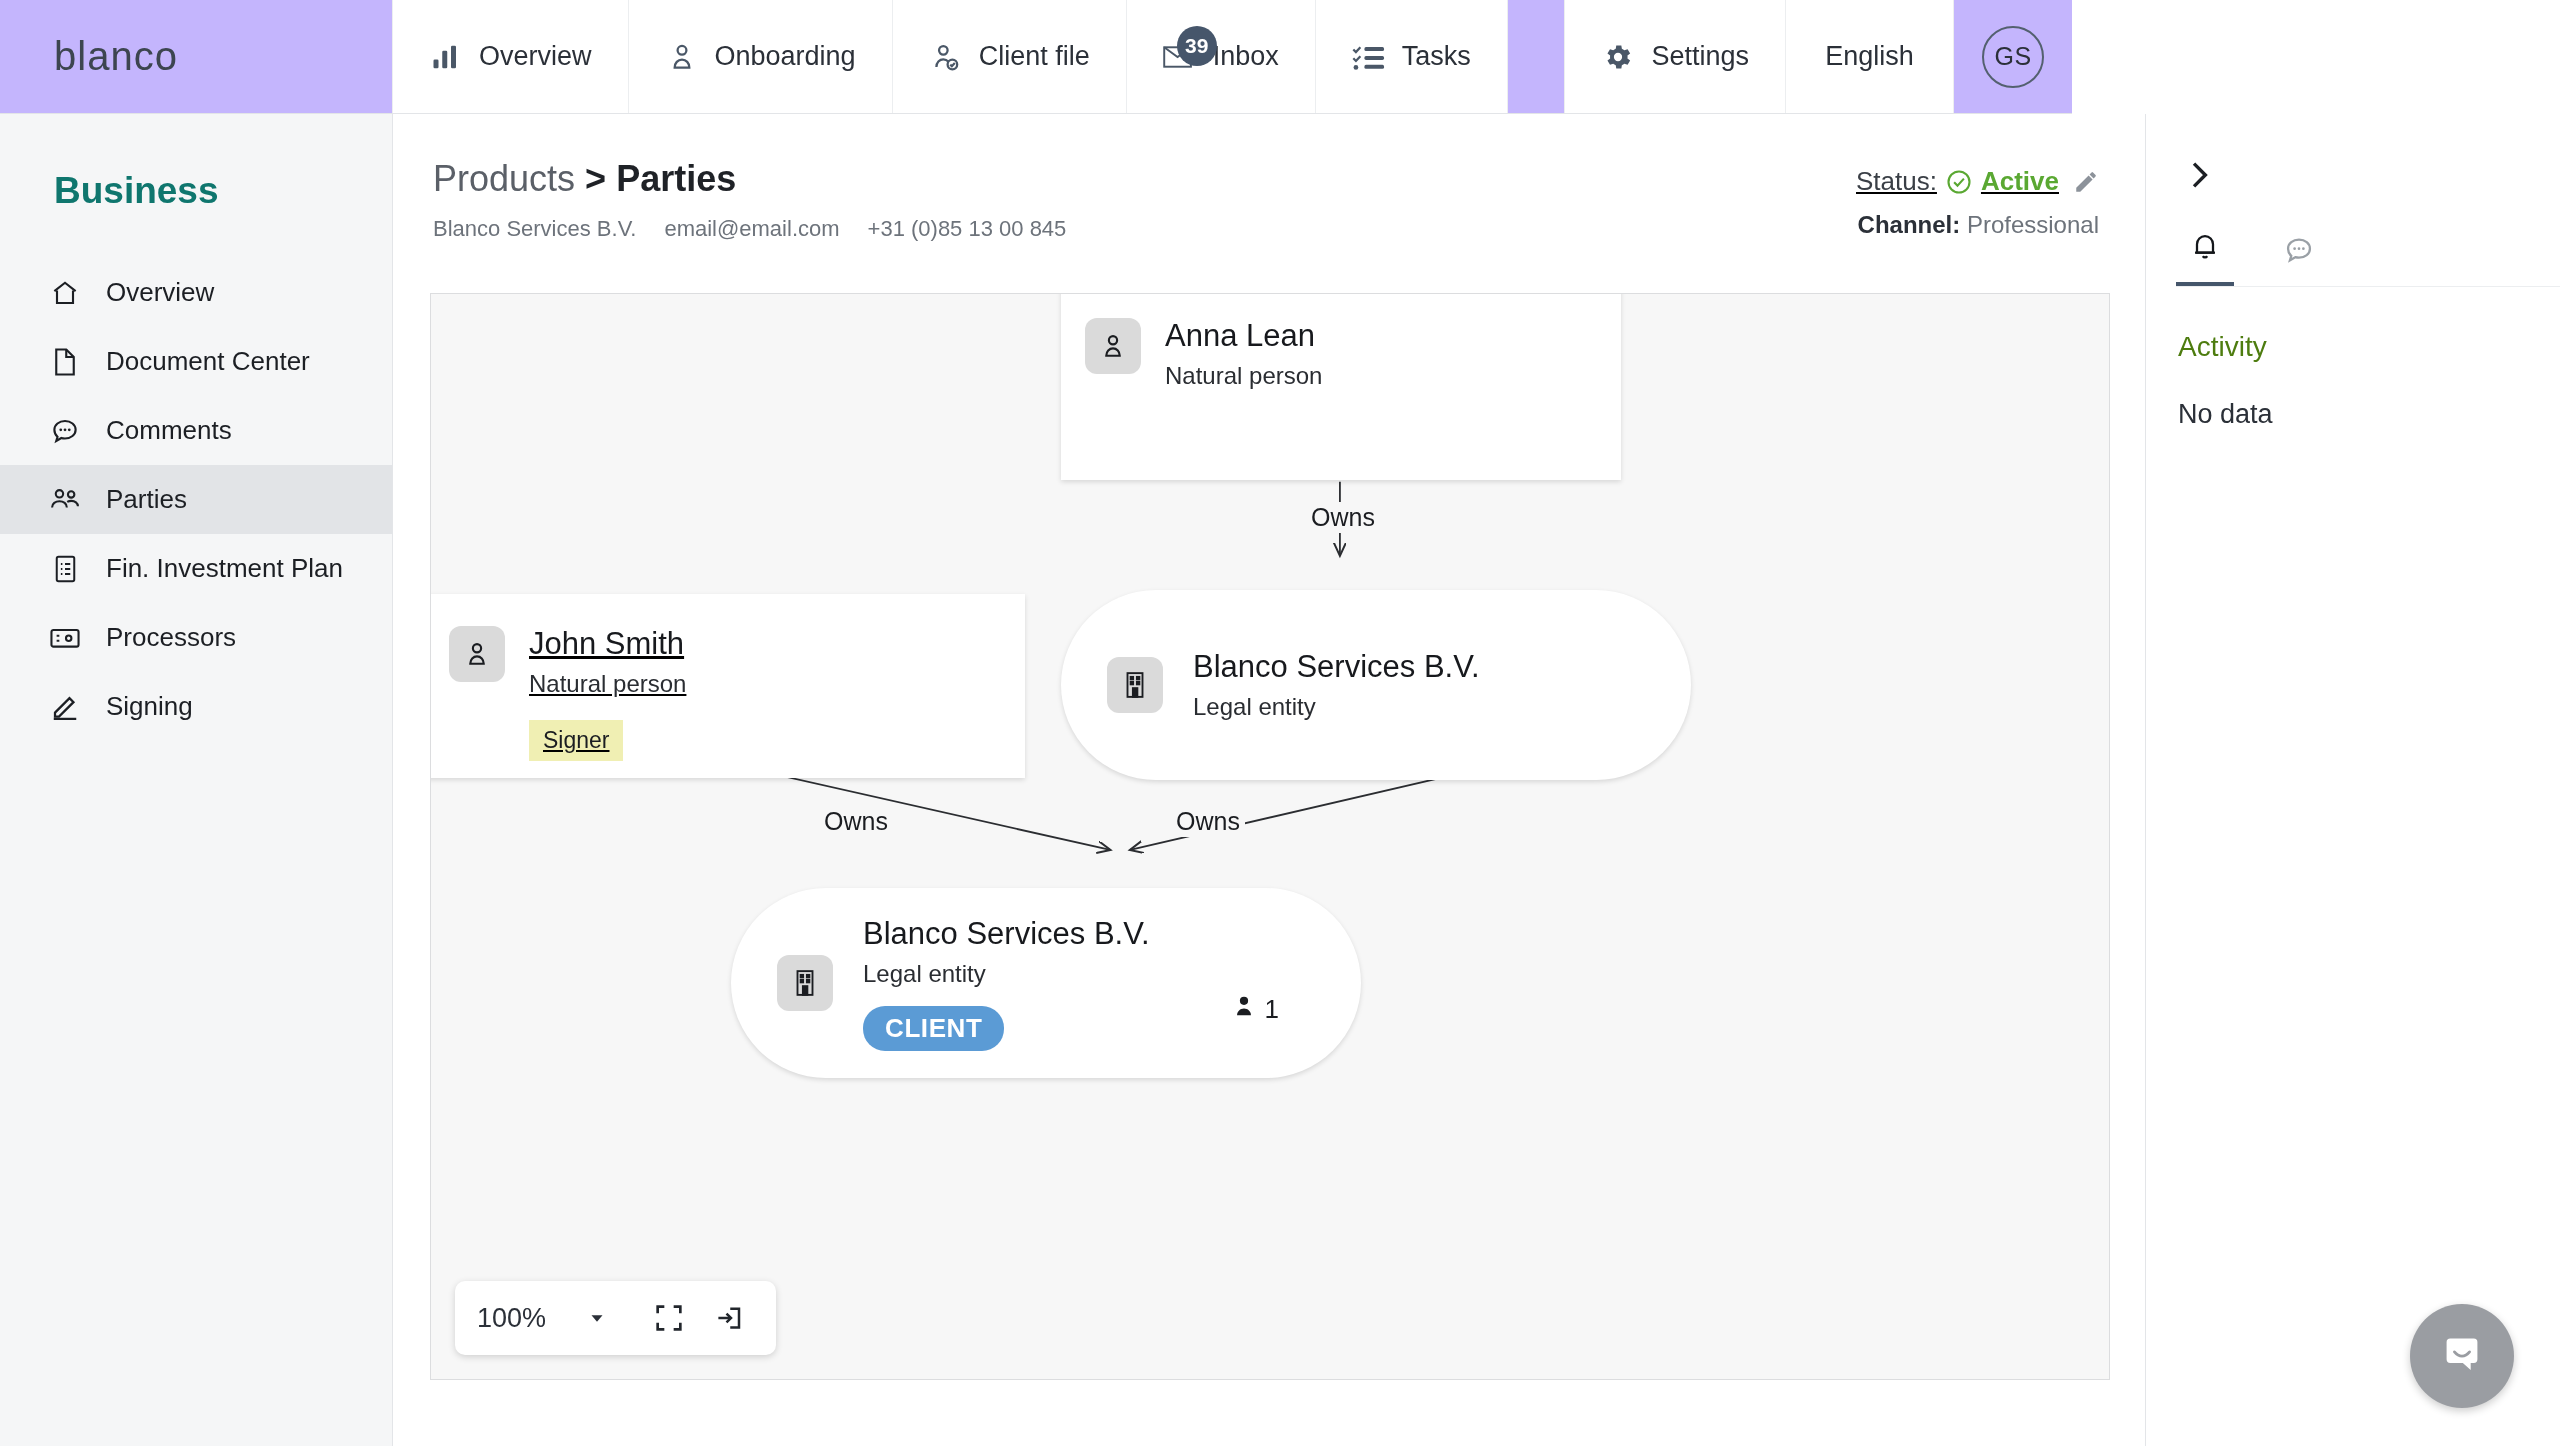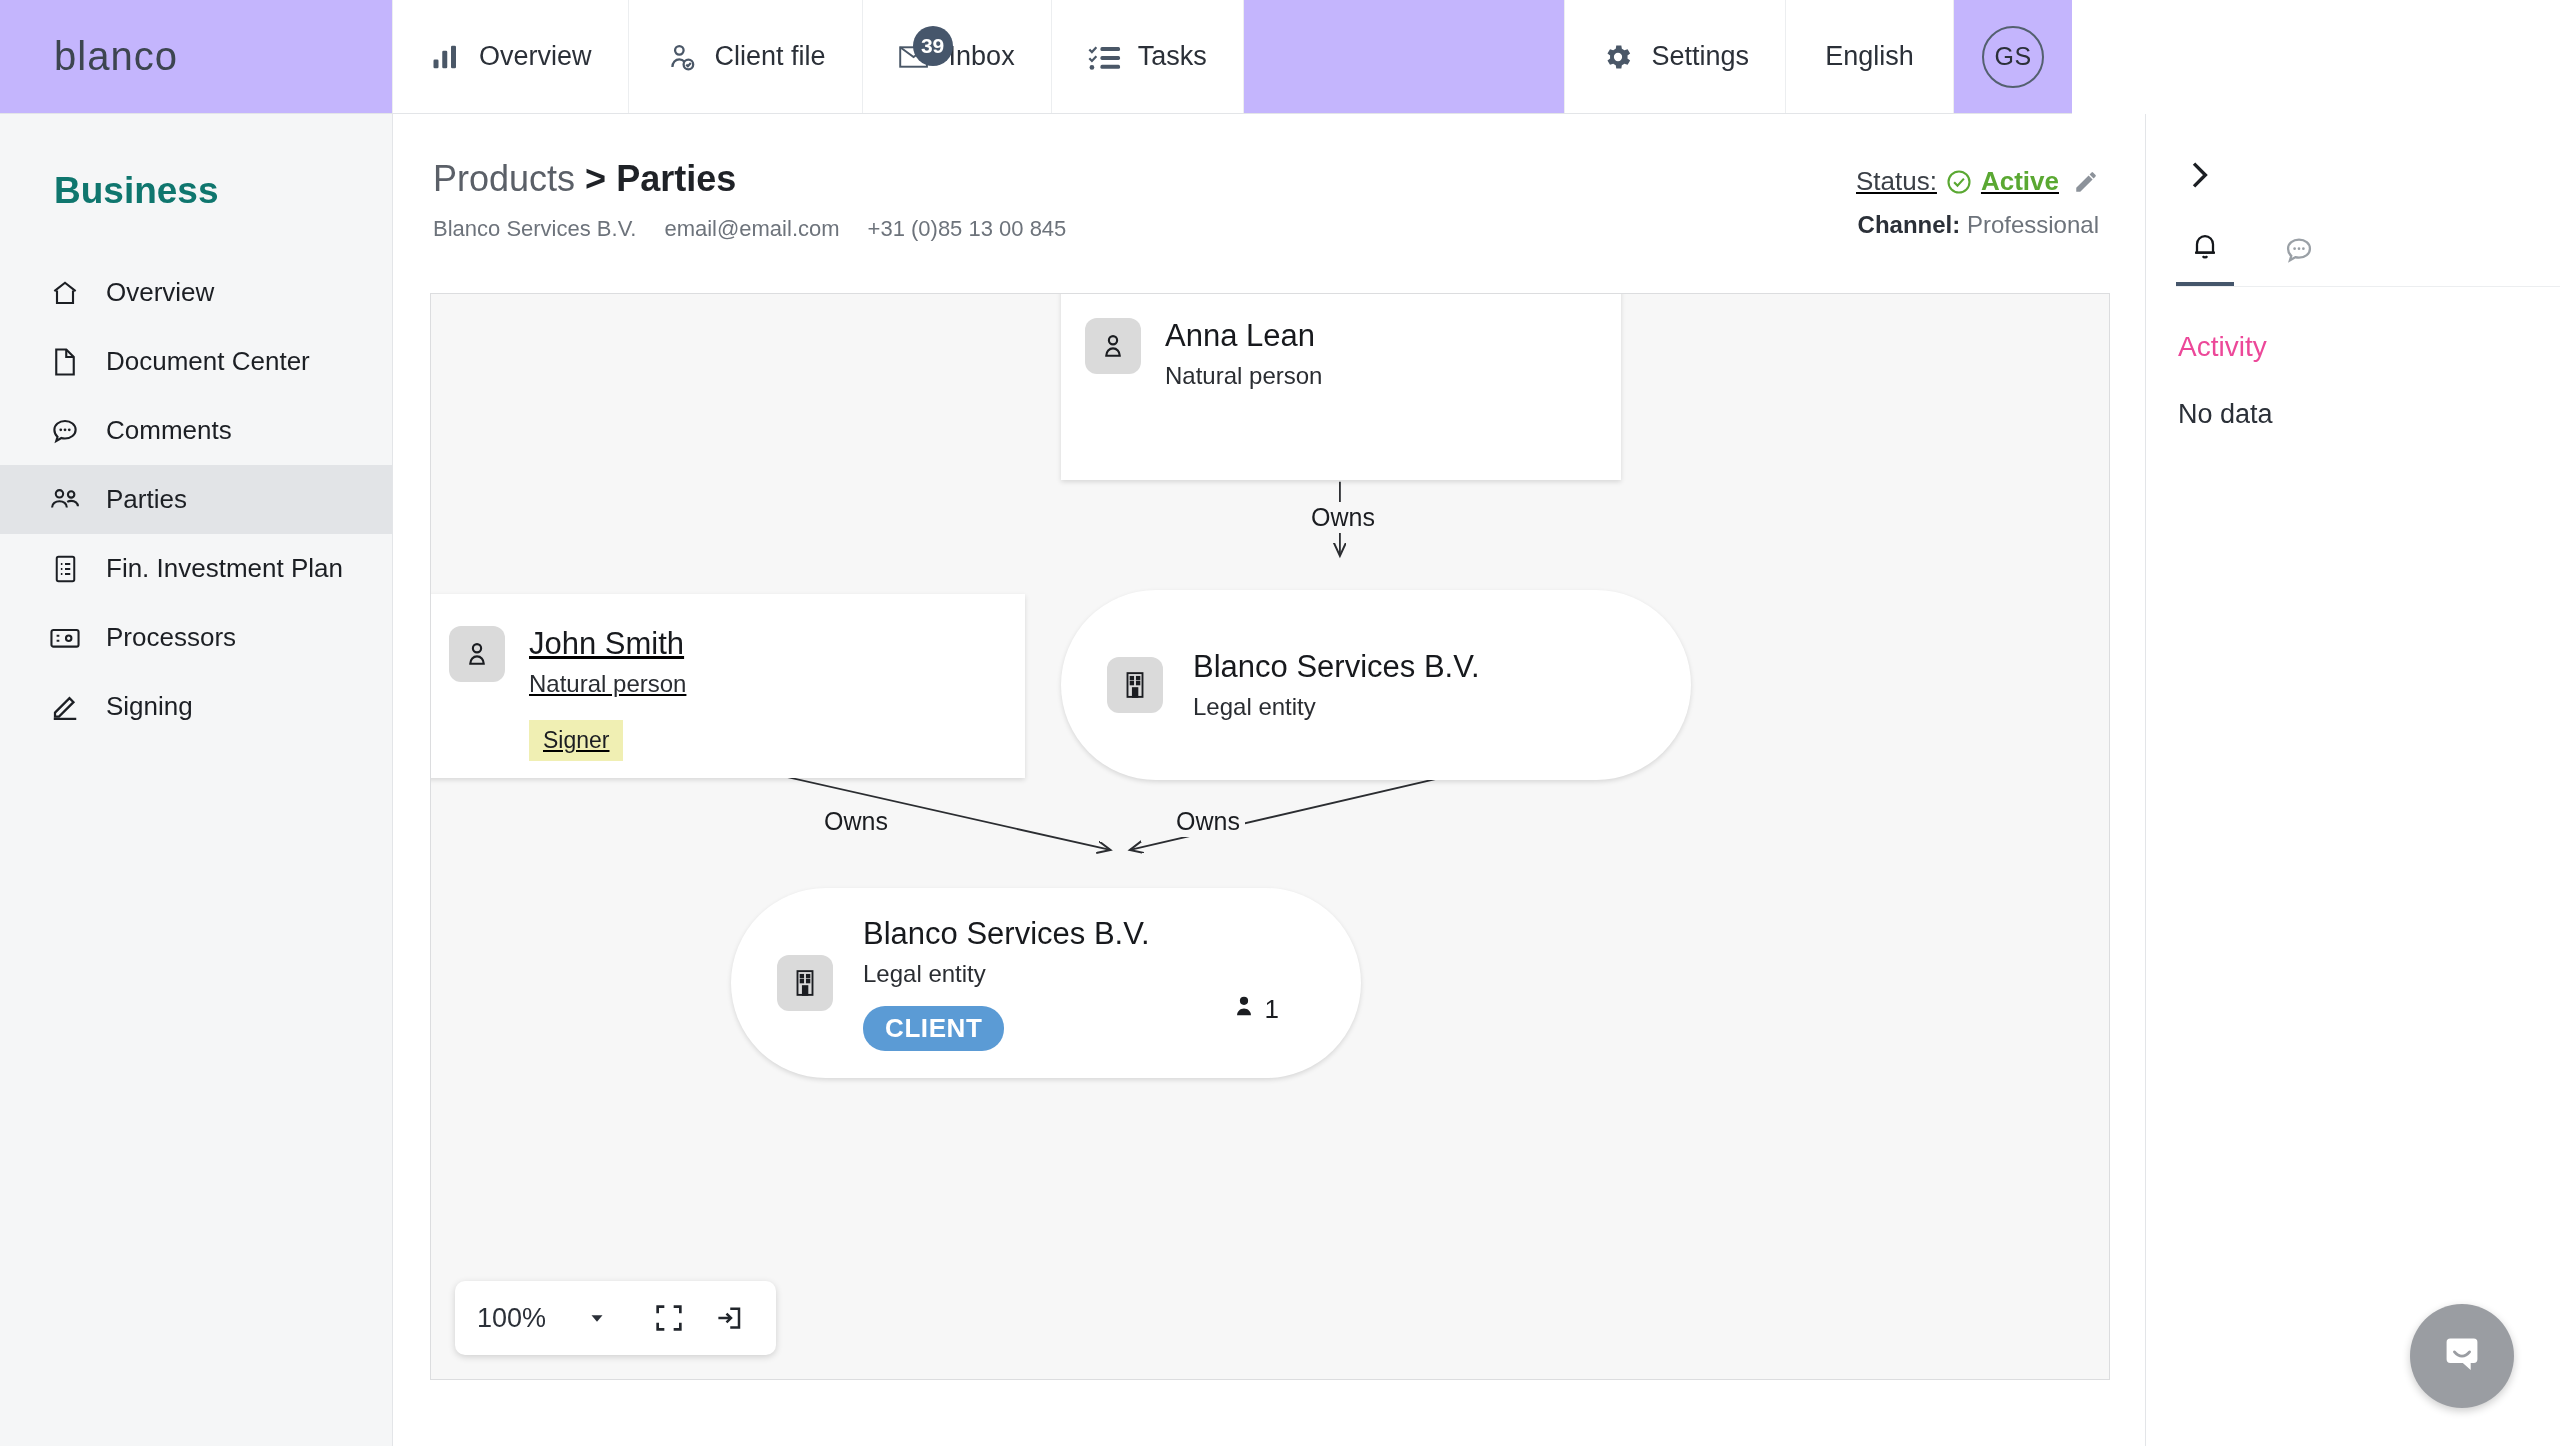--- a/index.html
+++ b/index.html
@@ -173,21 +173,21 @@
   }
   .rp-collapse { padding: 44px 0 0 36px; width: 70px; cursor: pointer; color: #1c1f24; }
   .rp-tabs {
     display: flex; align-items: flex-end; gap: 36px;
     margin: 34px 0 0 30px; padding-bottom: 0;
   }
   .rp-tab { padding-bottom: 16px; cursor: pointer; display: flex; align-items: center; justify-content: center; width: 58px; }
   .rp-tab.active { border-bottom: 4px solid #45566b; color: #14171b; }
   .rp-tab.inactive { color: #9aa0a6; }
   .rp-divider { height: 1px; background: #eceef0; margin-left: 30px; margin-right: 0; }
-  .rp-title { font-size: 28px; color: #ec4899; margin: 44px 0 0 32px; font-weight: 300; }
+  .rp-title { font-size: 28px; color: #4d7c0f; margin: 44px 0 0 32px; font-weight: 300; }
   .rp-nodata { font-size: 27px; color: #2b3038; margin: 36px 0 0 32px; font-weight: 300; }
 
   .intercom {
     position: absolute; right: 46px; bottom: 38px;
     width: 104px; height: 104px; border-radius: 50%;
     background: #9a9da2;
     display: flex; align-items: center; justify-content: center;
     cursor: pointer; box-shadow: 0 3px 8px rgba(0,0,0,0.2);
   }
 </style>
@@ -207,20 +207,29 @@
         <span class="nav-icon">
           <svg width="30" height="30" viewBox="0 0 24 24" fill="#4a5767">
             <rect x="2" y="14" width="4" height="7" rx="1"></rect>
             <rect x="9" y="7" width="4" height="14" rx="1"></rect>
             <rect x="16" y="3" width="4" height="18" rx="1"></rect>
           </svg>
         </span>
         <span class="lbl">Overview</span>
       </div>
 
+      <div class="nav-tab">
+        <span class="nav-icon">
+          <svg width="32" height="32" viewBox="0 0 24 24" fill="none" stroke="#4a5767" stroke-width="1.7">
+            <circle cx="12" cy="7" r="3.3"></circle>
+            <path d="M6.5 20c0-3.6 2.4-6 5.5-6s5.5 2.4 5.5 6z"></path>
+          </svg>
+        </span>
+        <span class="lbl">Onboarding</span>
+      </div>
 
       <div class="nav-tab">
         <span class="nav-icon">
           <svg width="32" height="32" viewBox="0 0 24 24" fill="none" stroke="#4a5767" stroke-width="1.7">
             <circle cx="10" cy="7" r="3.2"></circle>
             <path d="M4.8 19.5c0-3.4 2.3-5.7 5.2-5.7 1.5 0 2.8.6 3.7 1.6"></path>
             <circle cx="16.8" cy="17.6" r="3.6"></circle>
             <path d="M15.2 17.7l1.2 1.2 2.2-2.4"></path>
           </svg>
         </span>

